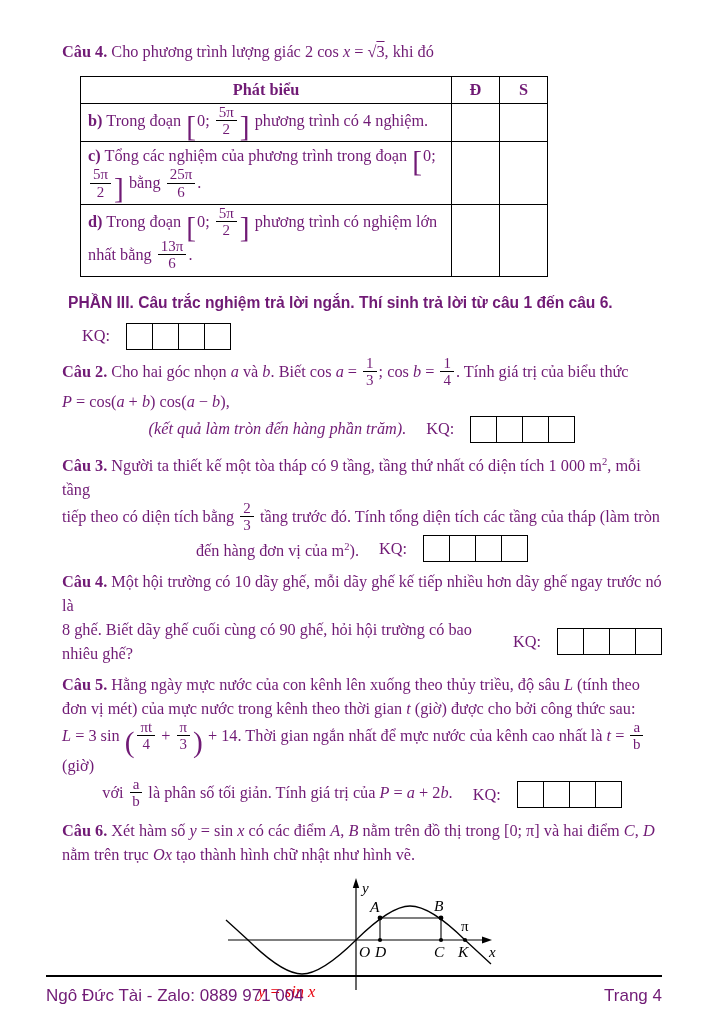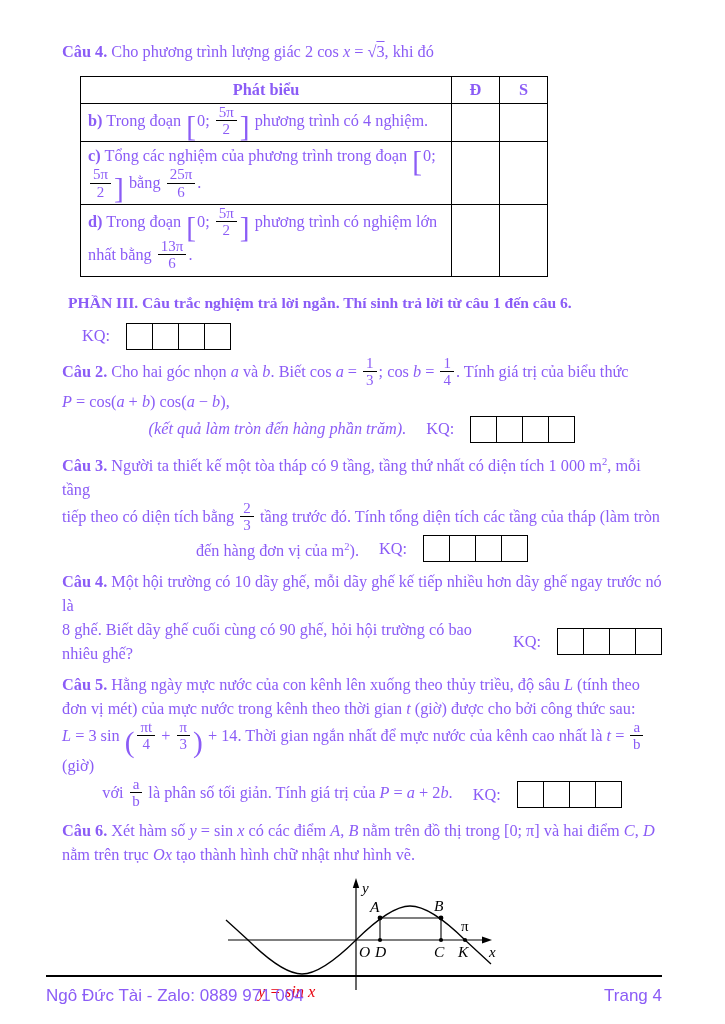--- a/index.html
+++ b/index.html
@@ -1,18 +1,18 @@
 <!DOCTYPE html>
 <html><head>
 <meta charset="utf-8">
 <style>
   html,body{margin:0;padding:0;background:#fff;}
   .page{
     width:725px;height:1024px;box-sizing:border-box;position:relative;
-    background:#fff;color:#8b5cf6;overflow:hidden;
+    background:#fff;color:#701a75;overflow:hidden;
     padding:40px 63px 0 62px;
     font-family:"Liberation Serif","DejaVu Serif",serif;
     font-size:16.3px;line-height:24px;
   }
   .bld{font-weight:bold;}
   .var{font-style:italic;}
   .it{font-style:italic;}
   .line{min-height:24px;}
   .center{text-align:left;}
   .row{display:flex;justify-content:center;align-items:center;}
@@ -26,21 +26,21 @@
   
   .sqrt{white-space:nowrap;}
   .sqrt .ovl{text-decoration:overline;}
   .sup{font-size:0.65em;vertical-align:0.55em;}
   
   table.tf{border-collapse:collapse;margin:12px 0 0 18px;width:468px;}
   table.tf th,table.tf td{border:1.6px solid #000;padding:2px 7px;}
   table.tf th{font-weight:bold;text-align:center;padding:1px 4px;}
   table.tf td.mark,table.tf th.mark{width:33px;text-align:center;}
   
-  .part3{font-family:Liberation Serif, serif;font-weight:bold;
+  .part3{font-family:Liberation Sans, sans-serif;font-weight:bold;
     font-size:15.6px;margin:16px 0 10px 6px;line-height:20px;}
   
   .q{margin-top:7px;}
   
   .kq-group{display:inline-flex;align-items:center;gap:16px;white-space:nowrap;margin-left:20px;}
   .kq-cells{display:inline-flex;border:1.6px solid #000;}
   .kq-cells .cell{width:25px;height:25px;border-right:1.6px solid #000;}
   .kq-cells .cell:last-child{border-right:none;}
   
   .figwrap{margin:2px 0 0 86px;width:452px;}

